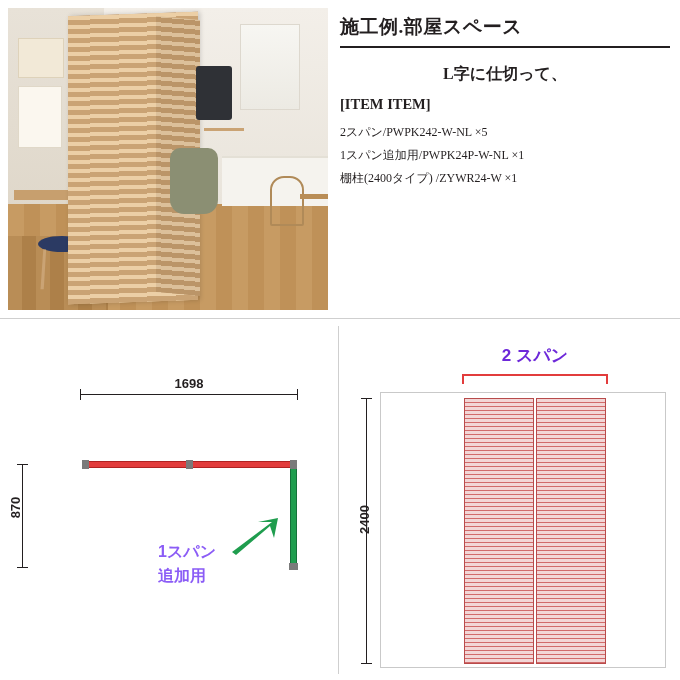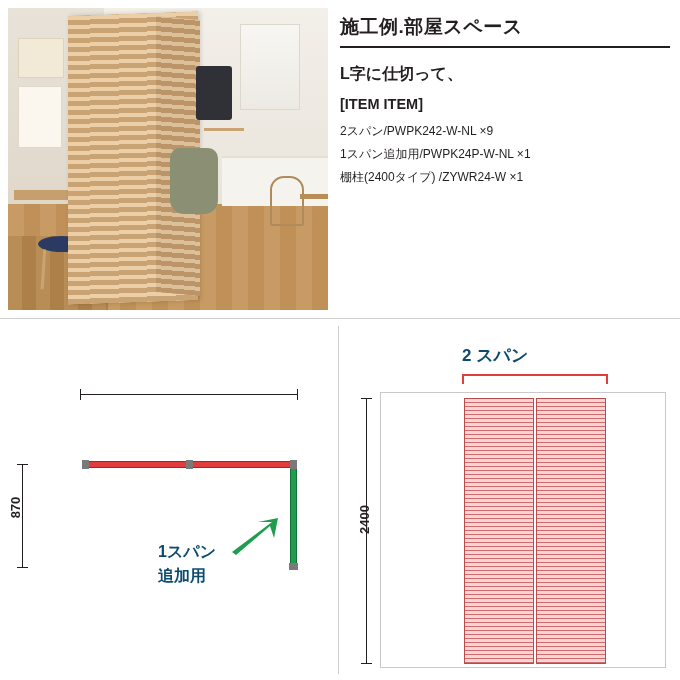--- a/index.html
+++ b/index.html
@@ -13,21 +13,21 @@
   }
   #page {
     position: relative;
     width: 680px; height: 680px;
   }
 
   
   .top {
     position: absolute;
     left: 0; top: 0;
-    width: 680px; height: 318px;
+    width: 680px; height: 318px; font-family: Liberation Serif, serif;
   }
 
   
   .photo {
     position: absolute;
     left: 8px; top: 8px;
     width: 320px; height: 302px;
     overflow: hidden;
     background: #d9cfc2;
   }
@@ -134,20 +134,21 @@
     font-size: 19px; font-weight: bold; letter-spacing: .5px;
     padding-bottom: 6px;
   }
   .heading-rule {
     border-bottom: 2px solid #231f20;
     margin-bottom: 14px;
   }
   .subhead {
     font-size: 16px; font-weight: bold; line-height: 1.5;
     margin-bottom: 10px;
+    text-align: center;
   }
   .body-text {
     font-size: 12.5px; line-height: 1.75; margin-bottom: 14px;
   }
   .itemdata-title {
     font-size: 14.5px; font-weight: bold; margin-bottom: 8px;
   }
   .itemdata-line {
     font-size: 12px; line-height: 1.9;
   }
@@ -219,39 +220,39 @@
   .plan-end {
     position: absolute; left: 289px; top: 563px;
     width: 9px; height: 7px; background: #7a7a7a;
   }
   .arrow-green {
     position: absolute; left: 228px; top: 516px;
     width: 56px; height: 40px;
   }
   .label-span1 {
     position: absolute; left: 158px; top: 540px;
-    font-size: 16px; font-weight: bold; color: #0c4a6e;
+    font-size: 16px; font-weight: bold; color: #8b5cf6;
     line-height: 1.5;
   }
 
   
   .diagram-right {
     position: absolute; left: 338px; top: 326px;
     width: 342px; height: 354px;
   }
   .span-bracket {
     position: absolute; left: 462px; top: 374px;
     width: 146px; height: 10px;
     border-top: 2px solid #e23c3c;
     border-left: 2px solid #e23c3c;
     border-right: 2px solid #e23c3c;
   }
   .span-label {
     position: absolute; left: 462px; top: 344px; width: 146px;
-    font-size: 17px; font-weight: bold; color: #0c4a6e;
+    text-align: center; font-size: 17px; font-weight: bold; color: #6d28d9;
   }
   .elev-frame {
     position: absolute; left: 380px; top: 392px;
     width: 286px; height: 276px;
     border: 1px solid #c9c9c9;
     background: #ffffff;
   }
   .panel {
     position: absolute; top: 398px; width: 70px; height: 266px;
     background: #e8b9b9;
@@ -310,31 +311,32 @@
       <div class="bag"></div>
       <div class="backpack"></div>
     </div>
 
     <div class="txtcol">
       <div class="heading heading-rule">施工例.部屋スペース</div>
       <div class="subhead">
         <div>L字に仕切って、</div>
       </div>
       <div class="itemdata-title">[ITEM ITEM]</div>
-      <div class="itemdata-line">2スパン/PWPK242-W-NL ×9</div>
+      <div class="itemdata-line">2スパン/PWPK242-W-NL ×5</div>
       <div class="itemdata-line">1スパン追加用/PWPK24P-W-NL ×1</div>
       <div class="itemdata-line">棚柱(2400タイプ) /ZYWR24-W ×1</div>
     </div>
   </div>
 
   <div class="hr-main"></div>
   <div class="v-sep"></div>
 
   <div class="diagram-left"></div>
   <div class="dim-h-line"></div>
+  <div class="dim-h-label">1698</div>
   <div class="dim-v-line"></div>
   <div class="dim-v-label">870</div>
   <div class="plan-h"></div>
   <div class="plan-v"></div>
   <div class="joint j1"></div>
   <div class="joint j2"></div>
   <div class="joint j3"></div>
   <div class="plan-end"></div>
   <svg class="arrow-green" viewBox="0 0 56 40">
     <path d="M4 36 L44 6 L30 6 L50 2 L46 22 L42 10 L8 39 Z" fill="#1f9d4e"></path>

